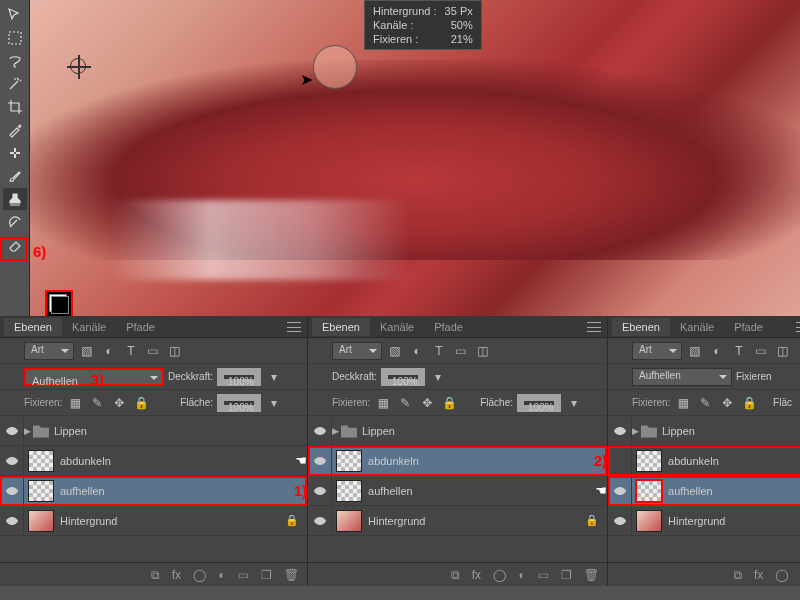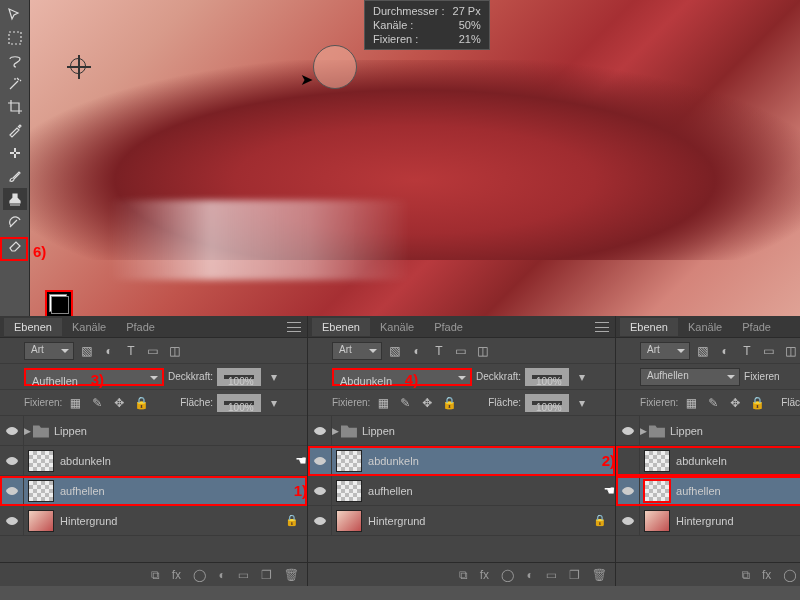--- a/index.html
+++ b/index.html
@@ -60,22 +60,22 @@
 </style>
 </head>
 <body>
 
 <div class="canvas-area">
   <div class="target-ic"></div>
   <div class="brush-circle" style="left:283px;top:45px"></div>
   <div class="cursor-arrow" style="left:270px;top:70px">➤</div>
   <div class="brush-tip" style="left:334px;top:0">
     <div class="row">
-        <span>Durchmesser :</span>
-        <span>27 Px</span>
+        <span>Hintergrund :</span>
+        <span>35 Px</span>
       </div>
     <div class="row">
         <span>Kanäle :</span>
         <span>50%</span>
       </div>
     <div class="row">
         <span>Fixieren :</span>
         <span>21%</span>
       </div>
   </div>
@@ -242,21 +242,20 @@
     </div>
     <div class="opt-row">
       <div class="dd" style="width:50px">Art</div>
       <span class="icon-btn">▧</span>
       <span class="icon-btn">◐</span>
       <span class="icon-btn">T</span>
       <span class="icon-btn">▭</span>
       <span class="icon-btn">◫</span>
     </div>
     <div class="opt-row">
-      <div class="dd blend-hl" style="width:140px"><span>Abdunkeln</span> <span class="ann" style="position:static;display:inline;margin-left:10px">4)</span></div>
       <span class="lbl">Deckkraft:</span>
       <div class="val-box">100%</div>
       <span class="icon-btn">▾</span>
     </div>
     <div class="opt-row">
       <span class="lbl sm">Fixieren:</span>
       <span class="icon-btn">▦</span>
       <span class="icon-btn">✎</span>
       <span class="icon-btn">✥</span>
       <span class="icon-btn">🔒</span>

